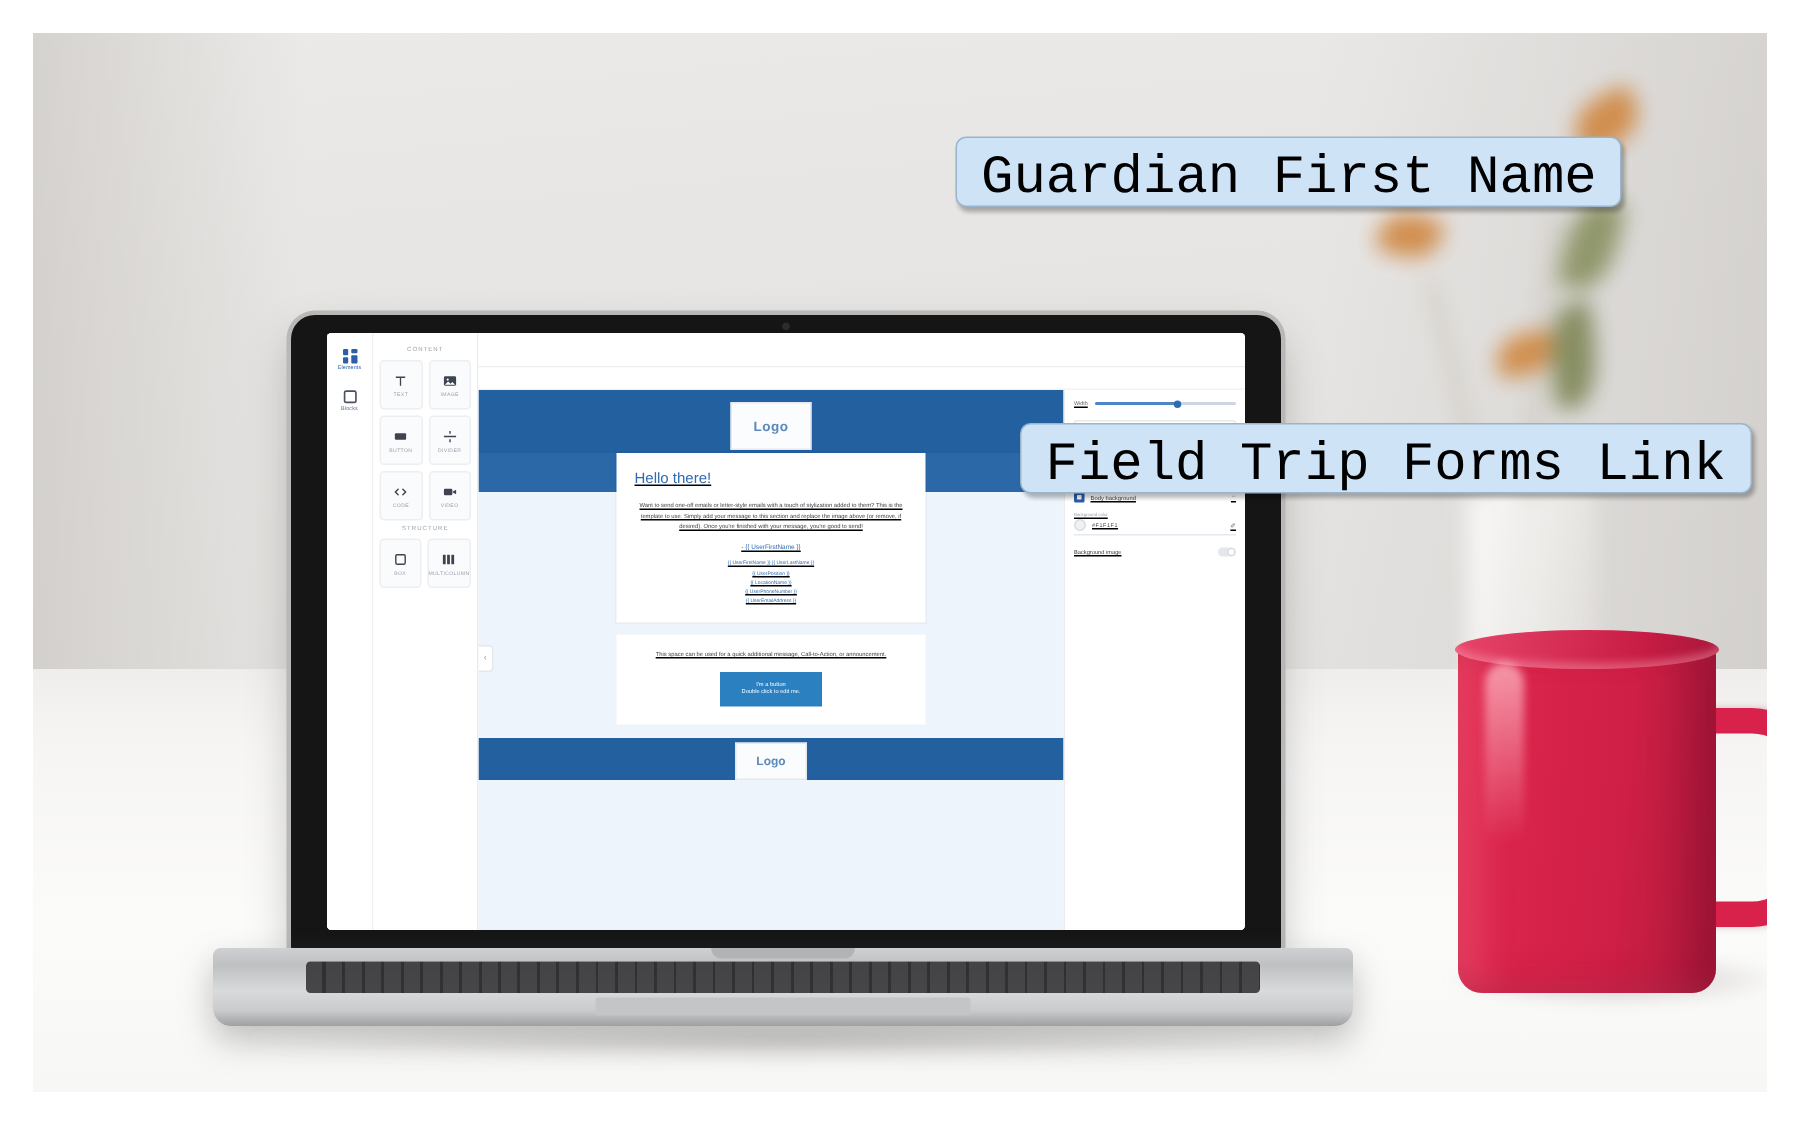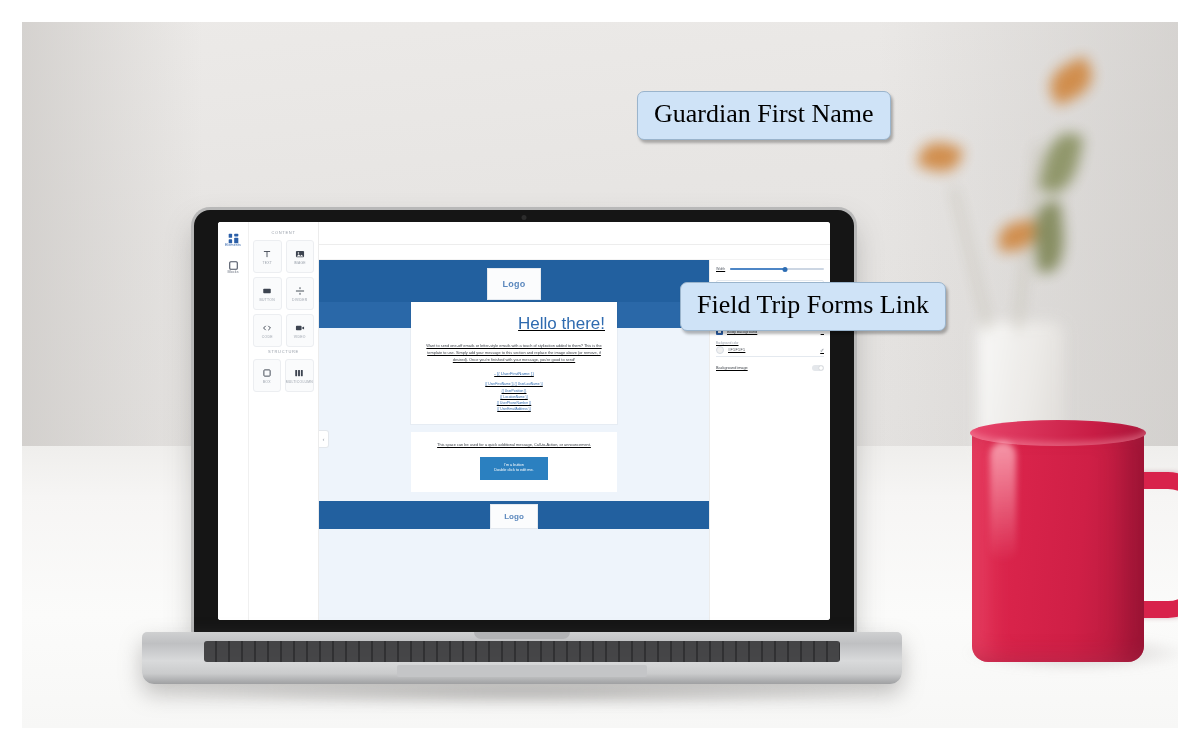--- a/index.html
+++ b/index.html
@@ -169,21 +169,21 @@
     position:absolute;left:50%;top:8px;transform:translateX(-50%);
     width:52px;height:30px;background:#fbfcfd;border:1px solid #e4e9ef;
     display:flex;align-items:center;justify-content:center;
     font-size:9px;font-weight:bold;color:#5b88bd;letter-spacing:.3px;
   }
   .mail-card{
     width:182px;margin:-26px auto 0;background:#ffffff;padding:10px 12px 12px;
     position:relative;z-index:2;box-shadow:0 0 0 1px rgba(0,0,0,.03);
   }
   .hello{
-    text-align:right;color:#2f6bb0;font-size:17px;margin:2px 0 9px;font-weight:normal;
+    text-align:left;color:#2f6bb0;font-size:10px;margin:2px 0 9px;font-weight:normal;
   }
   .body-copy{
     font-size:3.9px;line-height:1.75;color:#3c4148;text-align:center;margin:0 0 8px;
   }
   .sig-lead{
     text-align:center;color:#2f6bb0;font-size:4.3px;margin:0 0 5px;
   }
   .sig-line{
     text-align:center;color:#2f6bb0;font-size:3.3px;line-height:1.85;margin:0;
   }
@@ -250,24 +250,24 @@
   }
   .toggle:after{
     content:"";position:absolute;right:1px;top:1px;width:4px;height:4px;border-radius:50%;
     background:#ffffff;box-shadow:0 0 1px rgba(0,0,0,.3);
   }
 
   
   .callout{
     position:absolute;background:#cfe3f7;color:#000000;
     border:1px solid #9ab4cc;border-radius:7px;
-    font-size:26px;line-height:1;padding:9px 16px 12px;
+    font-size:36px;line-height:1;padding:9px 16px 0;
     white-space:nowrap;
     box-shadow:2px 3px 3px rgba(0,0,0,.28);
-    font-family:Liberation Serif, serif;
+    font-family:Liberation Mono, monospace;
   }
   #co-guardian{left:637px;top:91px;}
   #co-director{left:731px;top:156px;}
   #co-location{left:596px;top:219px;}
   #co-fieldtrip{left:680px;top:282px;text-align:center;}
 </style>
 </head>
 <body>
 
 <div id="scene">

